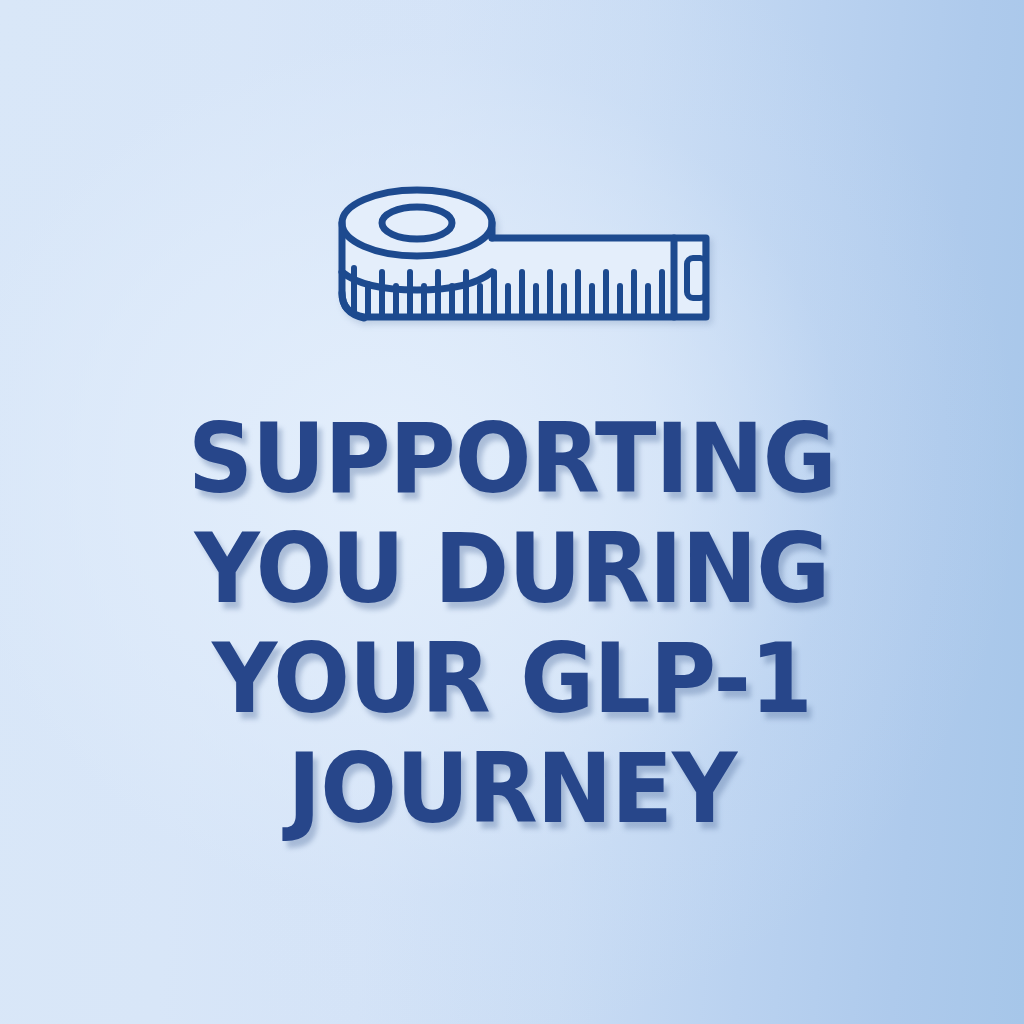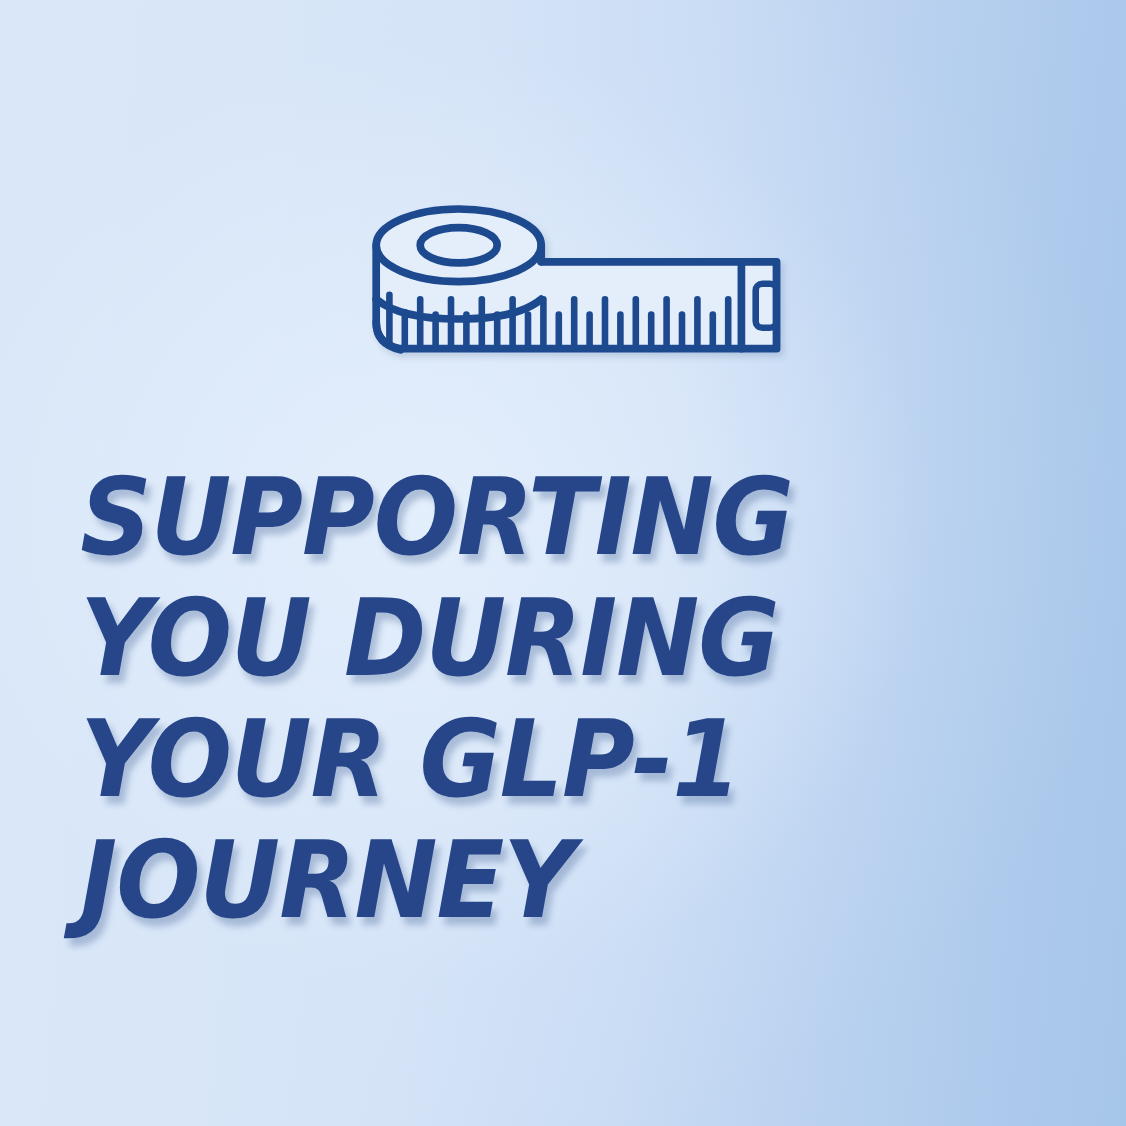--- a/index.html
+++ b/index.html
@@ -43,24 +43,24 @@
   .icon-wrap svg {
     display: block;
     filter: drop-shadow(3px 4px 3px rgba(60,90,140,0.20));
   }
 
   
   .headline {
     position: absolute;
     left: 0;
     right: 0;
-    top: 416px;
+    top: 404px;
+    text-align: center;
     padding: 0 40px;
     box-sizing: border-box;
-    font-style: italic;
   }
   .headline .line {
     display: block;
     font-family: "DejaVu Sans", "Liberation Sans", sans-serif;
     font-weight: 700;
     font-size: 97px;
     line-height: 110px;
     letter-spacing: -1px;
     color: #27468a;
     text-transform: uppercase;

